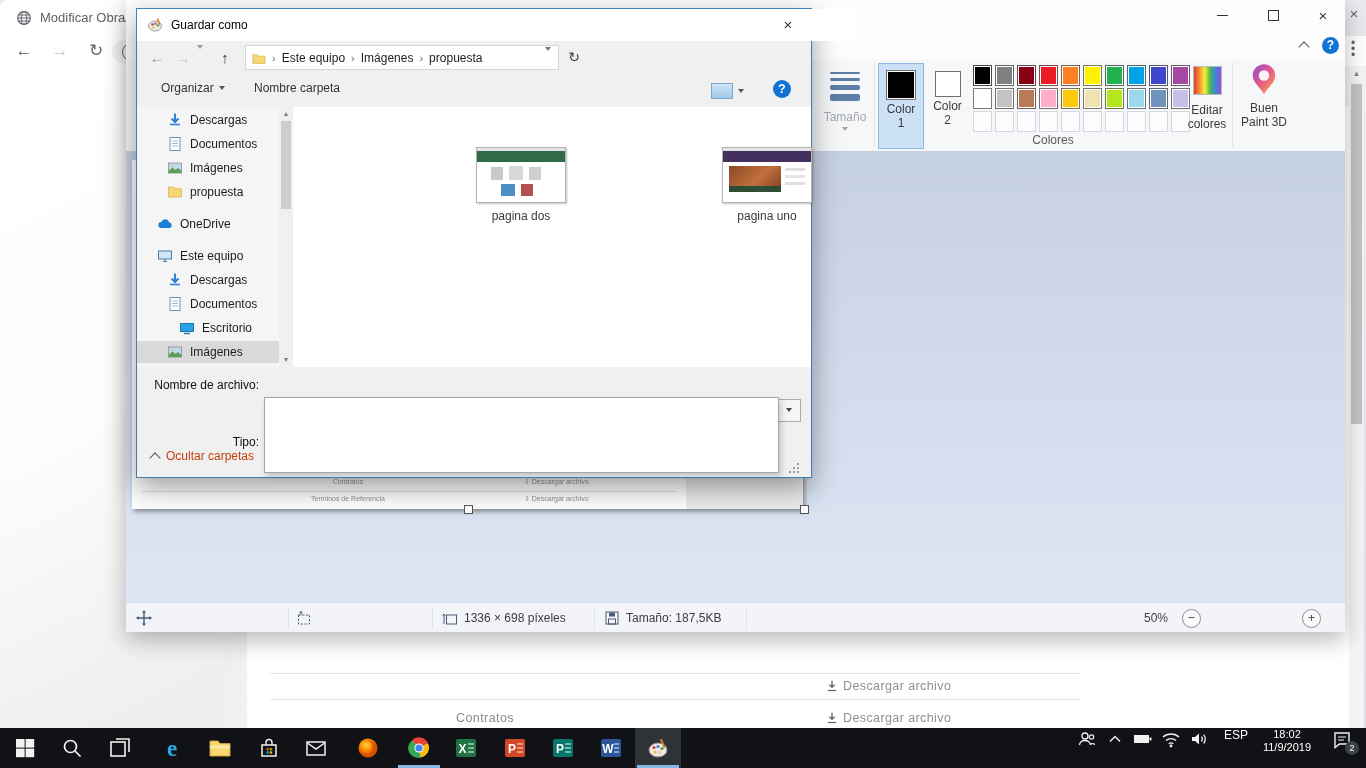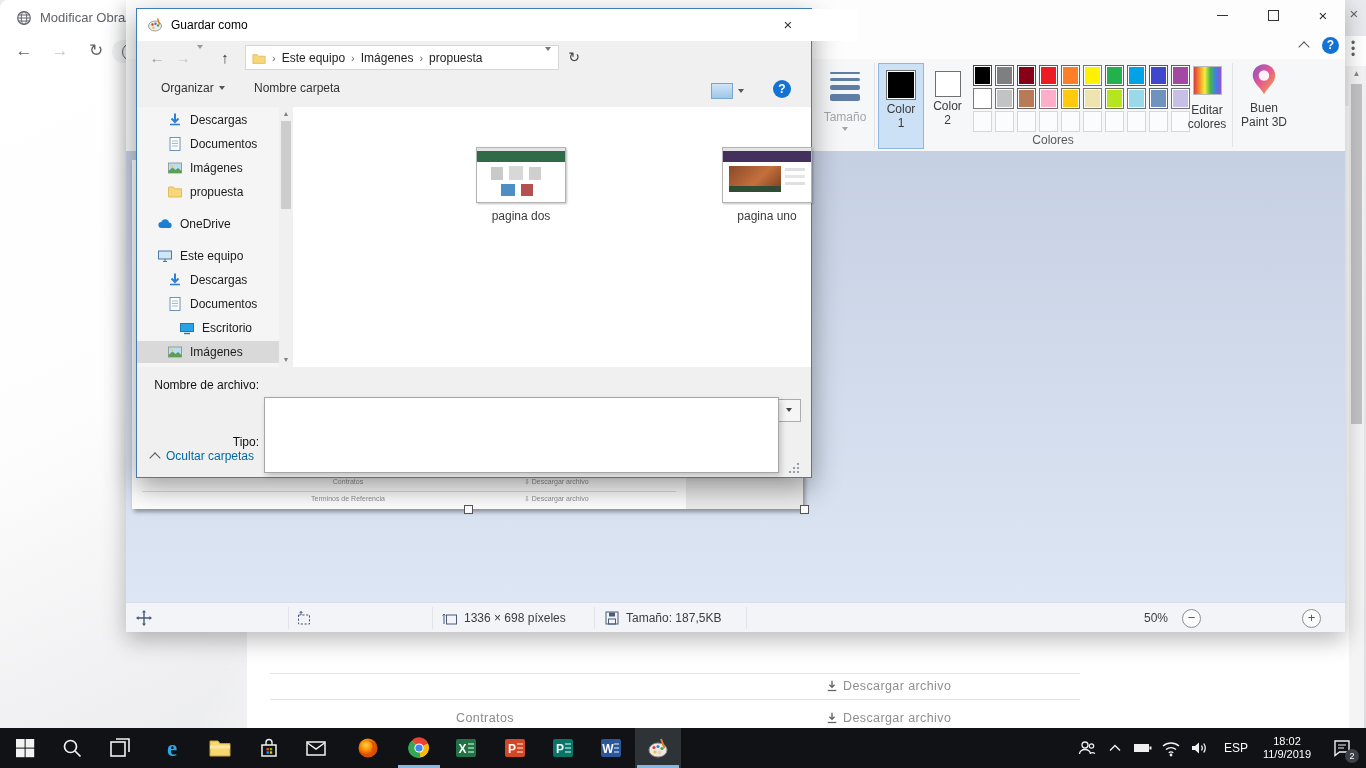--- a/index.html
+++ b/index.html
@@ -132,30 +132,30 @@
   #fn-label,#tp-label{left:0;width:122px;text-align:right;font-size:12px;color:#111;}
   #fn-field{left:127px;top:364px;width:537px;height:23px;background:#fff;border:1px solid #2a7fd4;box-sizing:border-box;
     display:flex;align-items:center;}
   #fn-value{padding-left:6px;font-size:12px;color:#000;}
   #fn-caret{width:1px;height:14px;background:#000;margin-left:7px;}
   #fn-arrow{margin-left:auto;margin-right:8px;}
   #tp-combo{left:127px;top:390px;width:537px;height:23px;background:#f5f5f5;border:1px solid #acacac;box-sizing:border-box;}
   #tp-arrow{position:absolute;right:8px;top:8px;}
   #type-dropdown{left:127px;top:388px;width:515px;height:76px;background:#fff;border:1px solid #a6a6a6;box-sizing:border-box;
     box-shadow:2px 3px 6px rgba(0,0,0,.2);}
-  #hide-folders{left:14px;top:440px;display:flex;align-items:center;gap:7px;font-size:12px;color:#0369a1;}
+  #hide-folders{left:14px;top:440px;display:flex;align-items:center;gap:7px;font-size:12px;color:#c2410c;}
   #hf-chev{width:7px;height:7px;border-left:1.6px solid #555;border-top:1.6px solid #555;transform:rotate(45deg);margin-top:3px;}
   #d-grip{left:650px;top:452px;width:12px;height:12px;}
 
   
   #taskbar{left:0;top:728px;width:1366px;height:40px;background:#101215;}
   .tb-ic{top:8px;width:24px;height:24px;}
   .tb-tile{top:0;width:46px;height:40px;background:#2e3338;}
   .tb-underline{top:37px;height:3px;background:#85b9e4;}
-  #tray{left:1076px;top:0;width:290px;height:40px;display:flex;align-items:center;}
+  #tray{left:1076px;top:0;width:290px;height:40px;display:flex;}
   .tray-ic{width:22px;height:22px;margin-right:6px;flex:none;}
   #tray-lang{font-size:12px;color:#fff;margin:0 8px;}
   #tray-clock{width:62px;text-align:center;color:#fff;font-size:11px;line-height:13px;}
   #tray-notif{position:relative;width:24px;height:24px;margin-left:12px;}
   #notif-badge{position:absolute;right:-5px;bottom:-3px;width:14px;height:14px;border-radius:50%;
     background:#3b4048;color:#fff;font-size:9px;text-align:center;line-height:14px;}
 </style>
 </head>
 <body>
 

